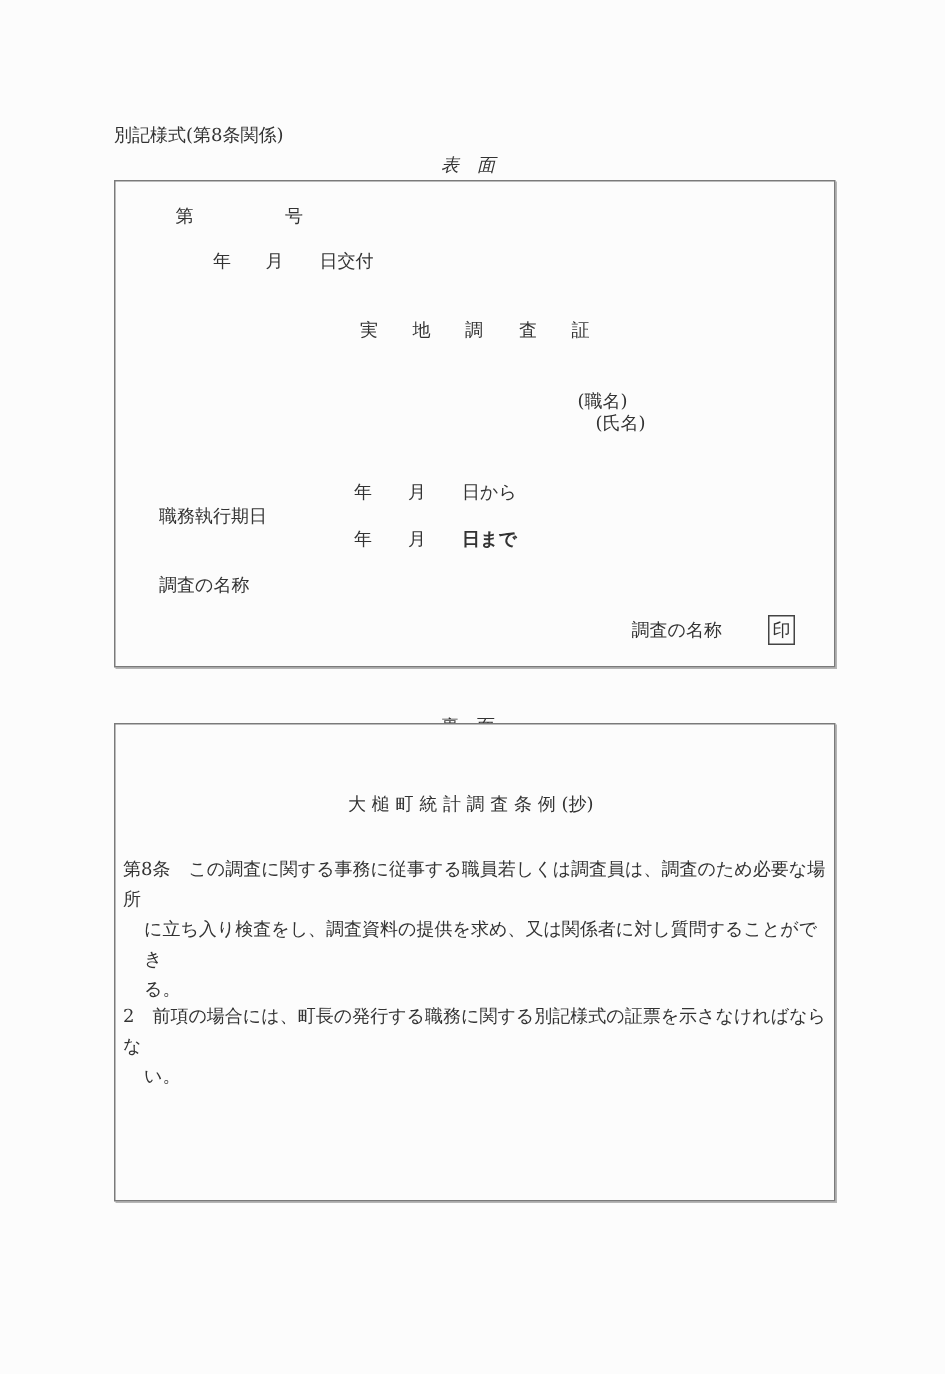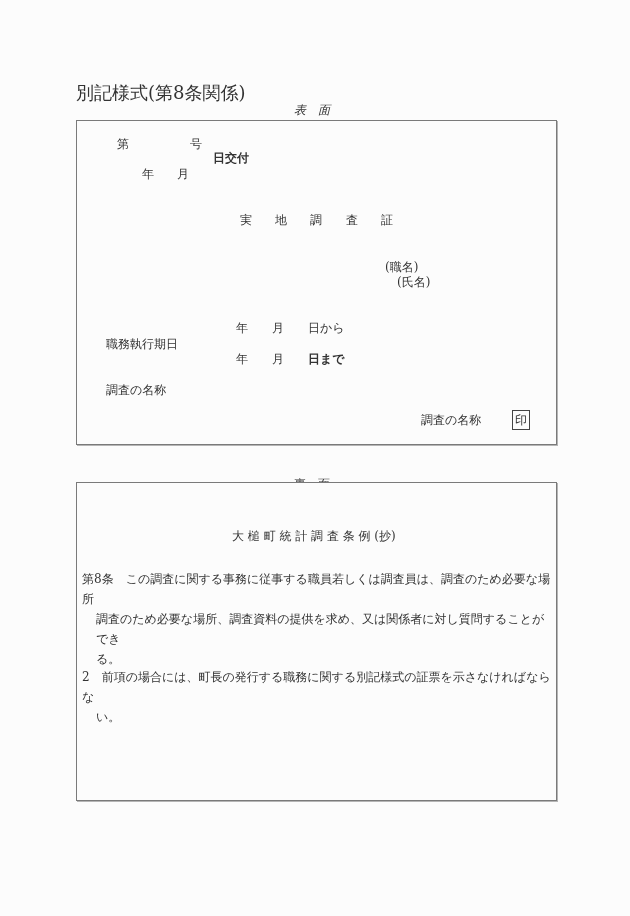--- a/index.html
+++ b/index.html
@@ -32,32 +32,32 @@
       left: 82px; width: 472px;
       font-size: 12px;
       line-height: 20px;
       white-space: normal;
     }
     .para .indent { padding-left: 14px; display: block; }
   </style>
 </head>
 <body>
 
-<div class="abs" style="left:76px; top:84px; font-size:18px;">別記様式(第8条関係)</div>
+<div class="abs" style="left:76px; top:84px; font-size:12px;">別記様式(第8条関係)</div>
 
 <div class="abs" style="left:294px; top:104px; font-size:12px;font-style:italic;">表　面</div>
 
 <div class="box" style="left:76px; top:120px; width:479px; height:323px;"></div>
 
 <div class="abs" style="left:117px; top:138px;">第</div>
 <div class="abs" style="left:190px; top:138px;">号</div>
 
 <div class="abs" style="left:142px; top:168px;">年</div>
 <div class="abs" style="left:177px; top:168px;">月</div>
-<div class="abs" style="left:213px; top:152px;font-weight:bold;">日交付</div>
+<div class="abs" style="left:213px; top:168px;">日交付</div>
 
 <div class="abs" style="left:240px; top:214px;">実</div>
 <div class="abs" style="left:275px; top:214px;">地</div>
 <div class="abs" style="left:310px; top:214px;">調</div>
 <div class="abs" style="left:346px; top:214px;">査</div>
 <div class="abs" style="left:381px; top:214px;">証</div>
 
 <div class="abs" style="left:385px; top:261px;">(職名)</div>
 <div class="abs" style="left:397px; top:276px;">(氏名)</div>
 
@@ -77,20 +77,20 @@
 <div class="seal" style="left:512px; top:410px;">印</div>
 
 <div class="abs" style="left:294px; top:467px; font-size:12px;margin-top:11px;">裏　面</div>
 
 <div class="box" style="left:76px; top:482px; width:479px; height:317px;"></div>
 
 <div class="abs" style="left:232px; top:530px; font-size:12px;">大 槌 町 統 計 調 査 条 例 (抄)</div>
 
 <div class="para" style="top:569px;">
   <span style="display:block;">第8条　この調査に関する事務に従事する職員若しくは調査員は、調査のため必要な場所</span>
-  <span class="indent">調査のため必要な場所、調査資料の提供を求め、又は関係者に対し質問することができ</span>
+  <span class="indent">に立ち入り検査をし、調査資料の提供を求め、又は関係者に対し質問することができ</span>
   <span class="indent">る。</span>
 </div>
 
 <div class="para" style="top:667px;">
   <span style="display:block;">2　前項の場合には、町長の発行する職務に関する別記様式の証票を示さなければならな</span>
   <span class="indent">い。</span>
 </div>
 
 </body></html>

